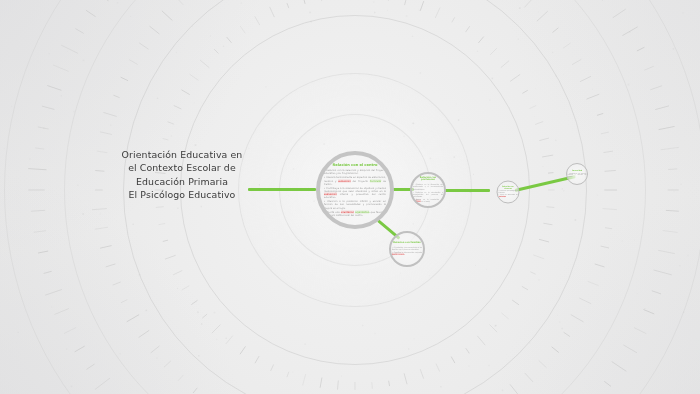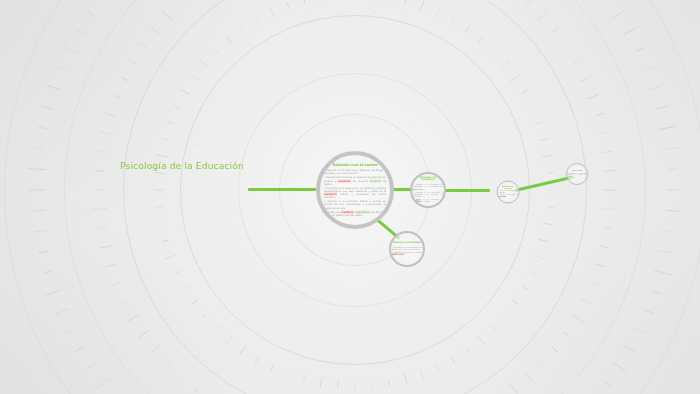--- a/index.html
+++ b/index.html
@@ -614,21 +614,24 @@
         <circle cx="103.9" cy="319.9" r="0.41" opacity="0.41"></circle>
         <circle cx="552.6" cy="52.4" r="0.69" opacity="0.33"></circle>
         <circle cx="622.2" cy="241.0" r="0.48" opacity="0.48"></circle>
         <circle cx="198.9" cy="355.7" r="0.75" opacity="0.48"></circle>
         <circle cx="519.8" cy="8.1" r="0.88" opacity="0.53"></circle>
         <circle cx="534.5" cy="116.6" r="0.45" opacity="0.24"></circle>
       </g>
   </svg>
 
   <div id="title-block">
-    <div class="subtitle">Psicología de la Educación</div>
+    <div class="maintitle">Orientación Educativa en
+el Contexto Escolar de
+Educación Primaria
+El Psicólogo Educativo</div>
   </div>
 
   <div class="connector" style="left:248px;top:188.2px;width:68px;height:3.2px;"></div>
   <div class="connector" style="left:393px;top:188.2px;width:21px;height:3px;"></div>
   <div class="connector" style="left:378px;top:219px;width:28px;height:3px;transform:rotate(40deg);"></div>
   <div class="connector" style="left:444px;top:189.4px;width:46px;height:3px;"></div>
   <div class="connector" style="left:515px;top:189px;width:62px;height:3.2px;transform:rotate(-13deg);"></div>
 
   <div class="bubble b-main" id="bubble-main" style="left:355px;top:190px;width:78px;height:78px;">
     <div class="b-inner">

